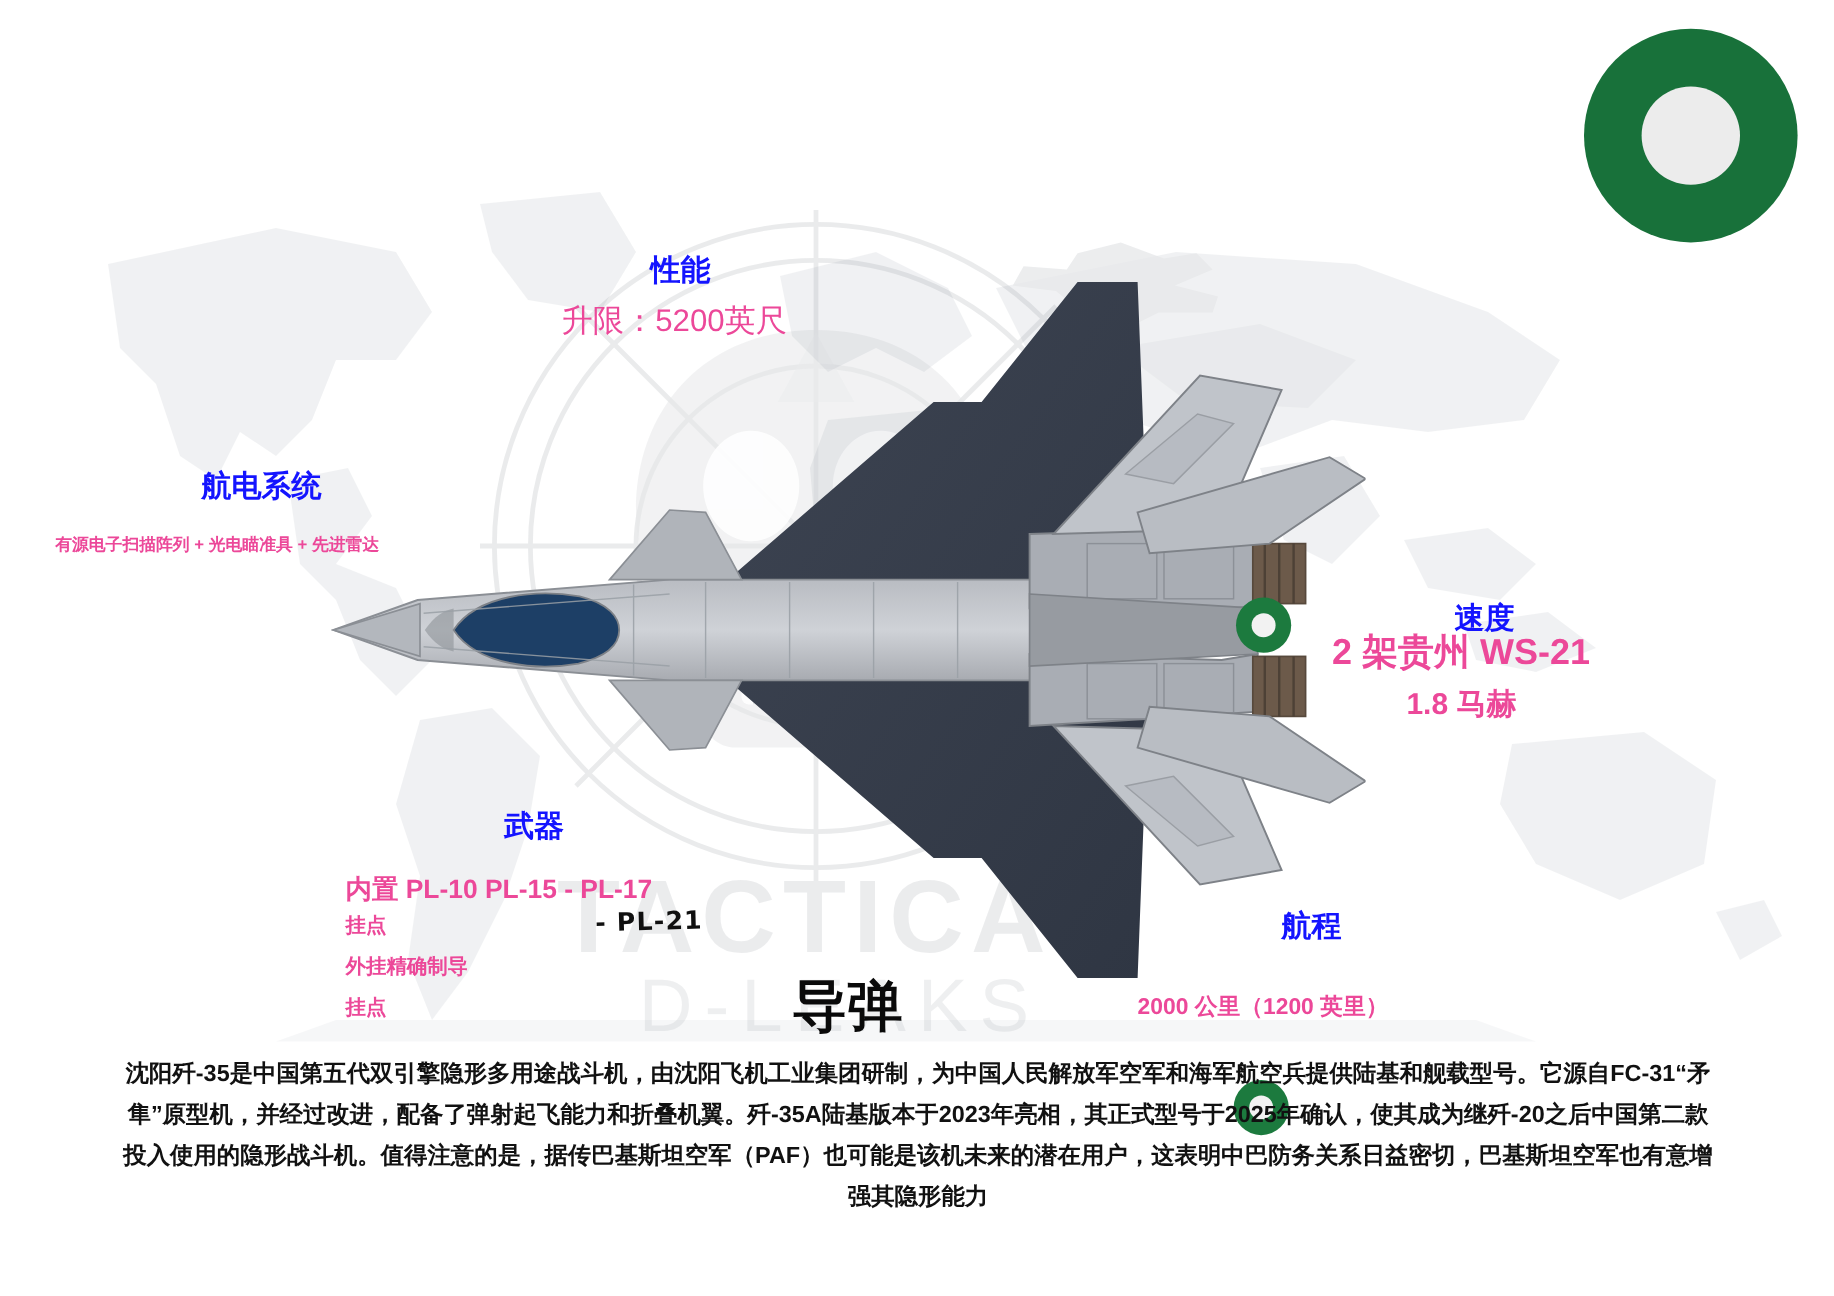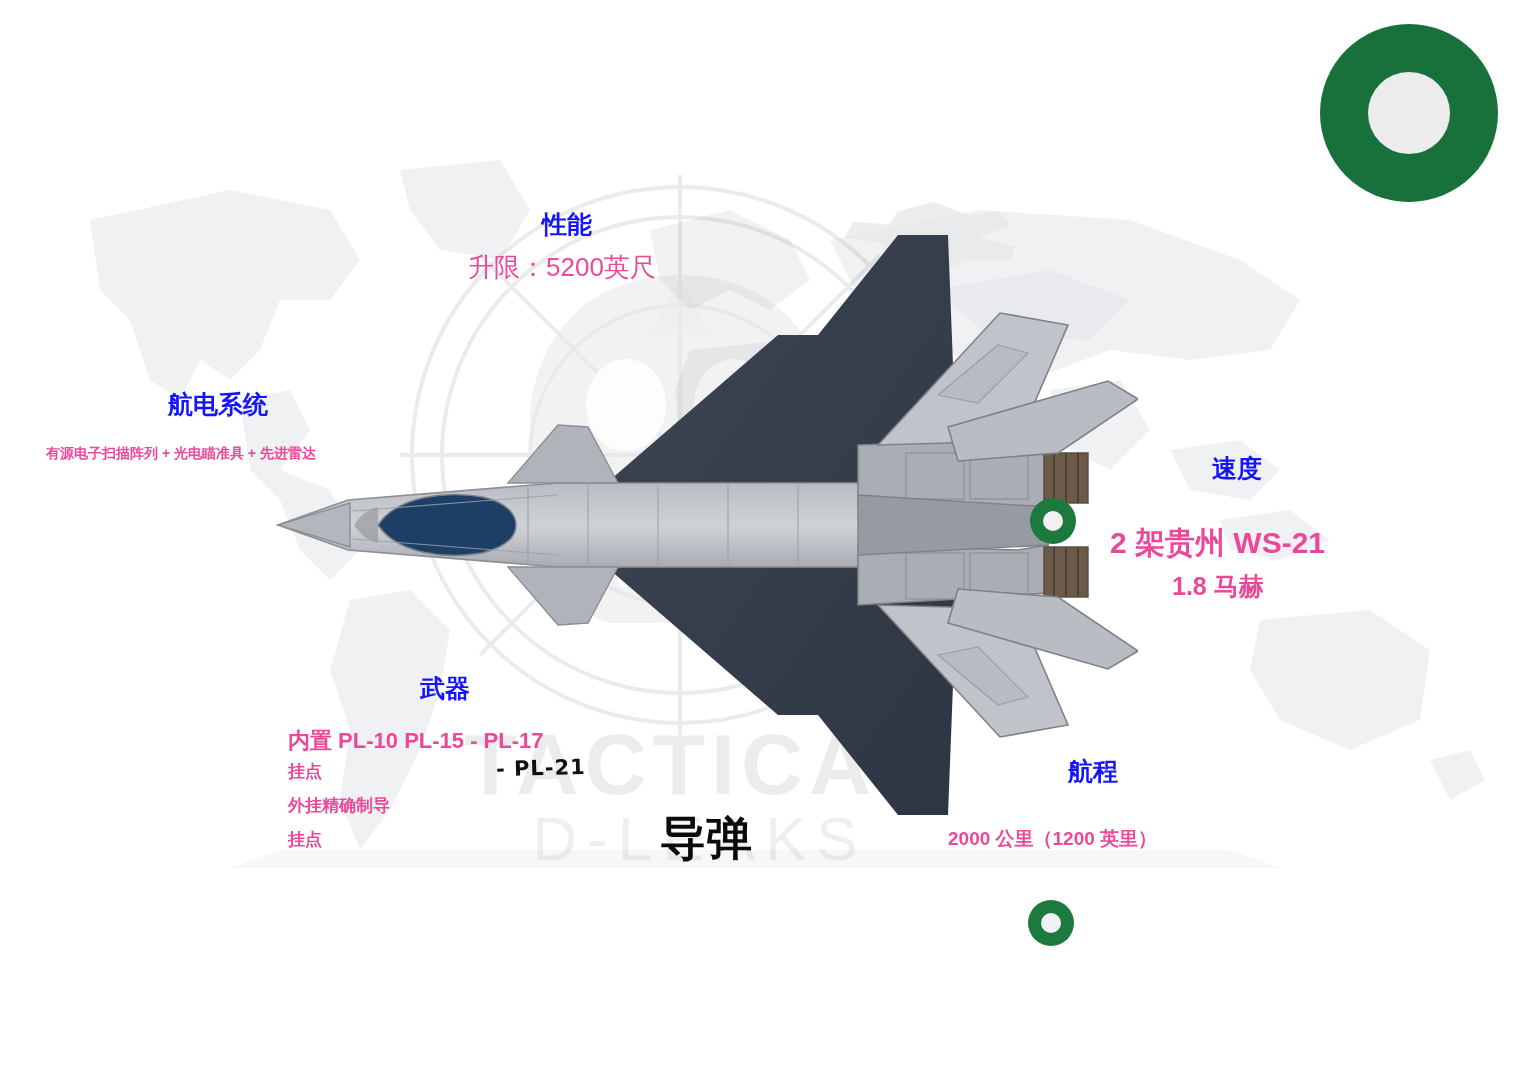--- a/index.html
+++ b/index.html
@@ -117,21 +117,21 @@
     white-space: nowrap;
   }
 
   #perf-head  { left: 542px; top: 208px; }
   #perf-l1    { left: 468px; top: 250px; font-size: 26px; }
   #perf-l2    { left: 440px; top: 296px; font-size: 26px; }
 
   #avionics-head { left: 168px; top: 388px; }
   #avionics-body { left: 46px;  top: 445px; font-size: 14px; font-weight: 600; }
 
-  #speed-head  { left: 1212px; top: 452px; }
+  #speed-head  { left: 1212px; top: 498px; }
   #speed-l1    { left: 1110px; top: 523px; font-size: 30px; font-weight: 600; }
   #speed-l2    { left: 1172px; top: 570px; font-size: 25px; font-weight: 600; }
 
   #weapons-head { left: 420px; top: 672px; }
   #weapons-l1   { left: 288px; top: 726px; font-size: 22px; font-weight: 600; }
   #weapons-l2   { left: 288px; top: 760px; font-size: 17px; font-weight: 600; }
   #weapons-l3   { left: 288px; top: 794px; font-size: 17px; font-weight: 600; }
   #weapons-l4   { left: 288px; top: 828px; font-size: 17px; font-weight: 600; }
   #pl21 {
     position: absolute;
@@ -387,14 +387,15 @@
   <div class="label-body" id="weapons-l2">挂点</div>
   <div class="label-body" id="weapons-l3">外挂精确制导</div>
   <div class="label-body" id="weapons-l4">挂点</div>
   <div id="pl21">- PL-21</div>
 
   <div class="label-head" id="range-head">航程</div>
   <div class="label-body" id="range-body">2000 公里（1200 英里）</div>
 
   <div id="missile-big">导弹</div>
 
+  <div class="footer">沈阳歼-35是中国第五代双引擎隐形多用途战斗机，由沈阳飞机工业集团研制，为中国人民解放军空军和海军航空兵提供陆基和舰载型号。它源自FC-31“矛隼”原型机，并经过改进，配备了弹射起飞能力和折叠机翼。歼-35A陆基版本于2023年亮相，其正式型号于2025年确认，使其成为继歼-20之后中国第二款投入使用的隐形战斗机。值得注意的是，据传巴基斯坦空军（PAF）也可能是该机未来的潜在用户，这表明中巴防务关系日益密切，巴基斯坦空军也有意增强其隐形能力</div>
 
 </div>
 
 </body></html>

